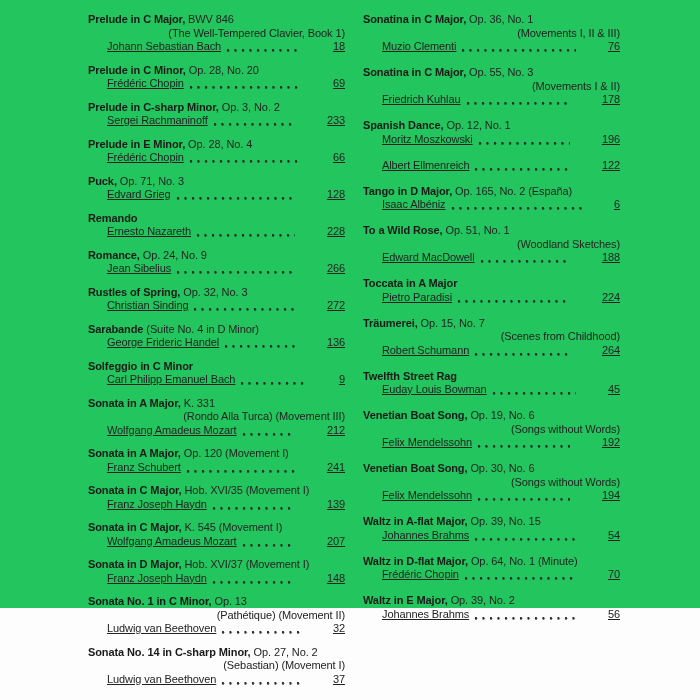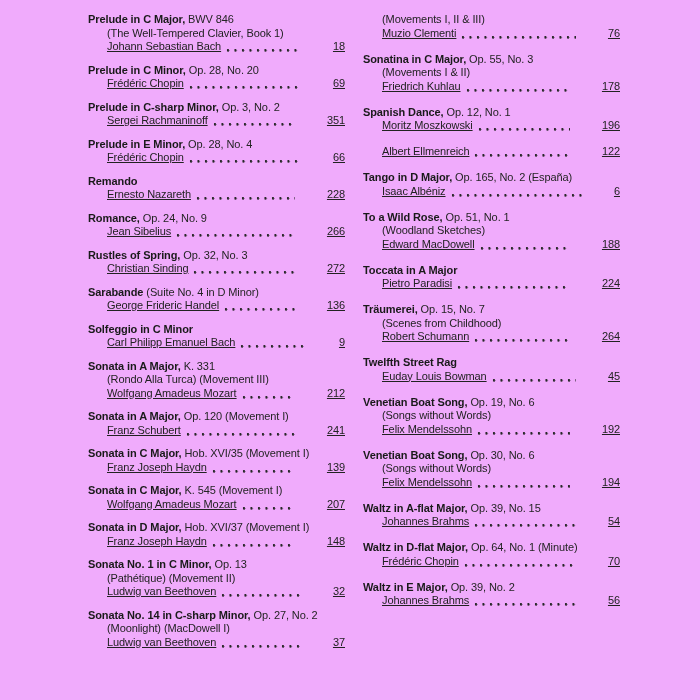--- a/index.html
+++ b/index.html
@@ -10,25 +10,25 @@
   body {
     width: 700px;
     height: 700px;
     overflow: hidden;
     font-family: "Liberation Sans", "DejaVu Sans", sans-serif;
     color: #222;
   }
   .page {
     box-sizing: border-box;
     width: 700px;
-    height: 700px;
+    height: 608px;
     padding: 13px 78px 20px 88px;
     display: flex;
     gap: 18px;
-    background: #f0abfc;
+    background: #22c55e;
   }
   .col {
     flex: 0 0 257px;
     width: 257px;
   }
   .entry {
     font-size: 11px;
     line-height: 13.5px;
     letter-spacing: -0.1px;
   }
@@ -37,20 +37,21 @@
   .entry:last-child { margin-bottom: 0; }
   .title-line {
     white-space: nowrap;
     color: #1a1a1a;
   }
   .title-bold { font-weight: bold; }
   .title-rest { font-weight: normal; color: #242424; }
   .subline {
     padding-left: 19px;
     white-space: nowrap;
+    text-align: right;
   }
   .composer-row {
     display: flex;
     align-items: flex-end;
     padding-left: 19px;
     text-decoration: underline;
   }
   .composer { white-space: nowrap; }
   .dots {
     flex: 1 1 auto;
@@ -92,35 +93,45 @@
     </div>
   </div>
 
   <div class="entry">
     <div class="title-line">
       <span class="title-bold">Prelude in C-sharp Minor,</span><span class="title-rest"> Op. 3, No. 2</span>
     </div>
     <div class="composer-row">
       <span class="composer">Sergei Rachmaninoff</span>
       <span class="dots"></span>
-      <span class="page-num">351</span>
+      <span class="page-num">233</span>
     </div>
   </div>
 
   <div class="entry">
     <div class="title-line">
       <span class="title-bold">Prelude in E Minor,</span><span class="title-rest"> Op. 28, No. 4</span>
     </div>
     <div class="composer-row">
       <span class="composer">Frédéric Chopin</span>
       <span class="dots"></span>
       <span class="page-num">66</span>
     </div>
   </div>
 
+  <div class="entry">
+    <div class="title-line">
+      <span class="title-bold">Puck,</span><span class="title-rest"> Op. 71, No. 3</span>
+    </div>
+    <div class="composer-row">
+      <span class="composer">Edvard Grieg</span>
+      <span class="dots"></span>
+      <span class="page-num">128</span>
+    </div>
+  </div>
 
   <div class="entry">
     <div class="title-line">
       <span class="title-bold">Remando</span><span class="title-rest"></span>
     </div>
     <div class="composer-row">
       <span class="composer">Ernesto Nazareth</span>
       <span class="dots"></span>
       <span class="page-num">228</span>
     </div>
@@ -235,30 +246,33 @@
       <span class="composer">Ludwig van Beethoven</span>
       <span class="dots"></span>
       <span class="page-num">32</span>
     </div>
   </div>
 
   <div class="entry">
     <div class="title-line">
       <span class="title-bold">Sonata No. 14 in C-sharp Minor,</span><span class="title-rest"> Op. 27, No. 2</span>
     </div>
-    <div class="subline">(Moonlight) (MacDowell I)</div>
+    <div class="subline">(Sebastian) (Movement I)</div>
         <div class="composer-row">
       <span class="composer">Ludwig van Beethoven</span>
       <span class="dots"></span>
       <span class="page-num">37</span>
     </div>
   </div>
 </div>
   <div class="col col-right" id="col-1">
   <div class="entry">
+    <div class="title-line">
+      <span class="title-bold">Sonatina in C Major,</span><span class="title-rest"> Op. 36, No. 1</span>
+    </div>
     <div class="subline">(Movements I, II &amp; III)</div>
         <div class="composer-row">
       <span class="composer">Muzio Clementi</span>
       <span class="dots"></span>
       <span class="page-num">76</span>
     </div>
   </div>
 
   <div class="entry">
     <div class="title-line">

